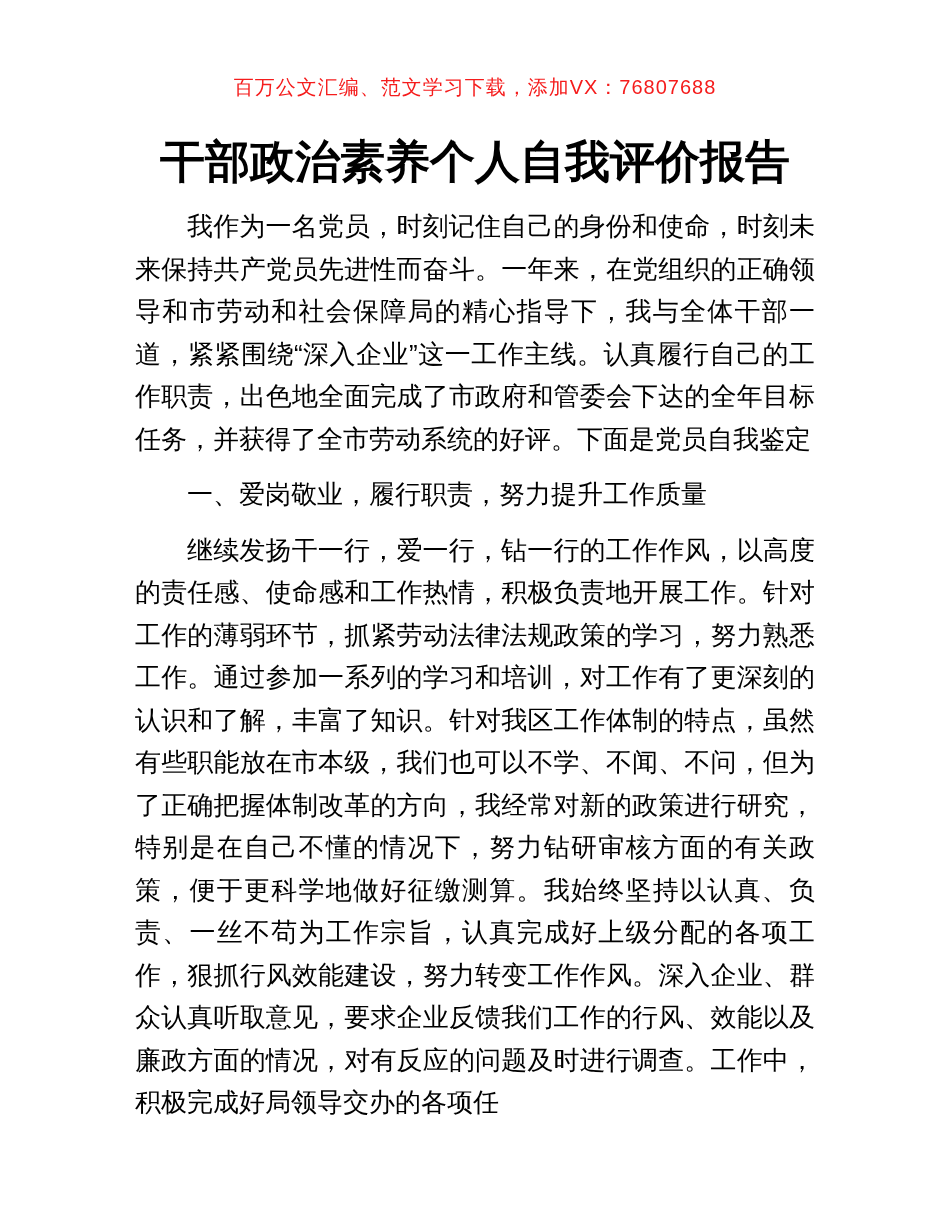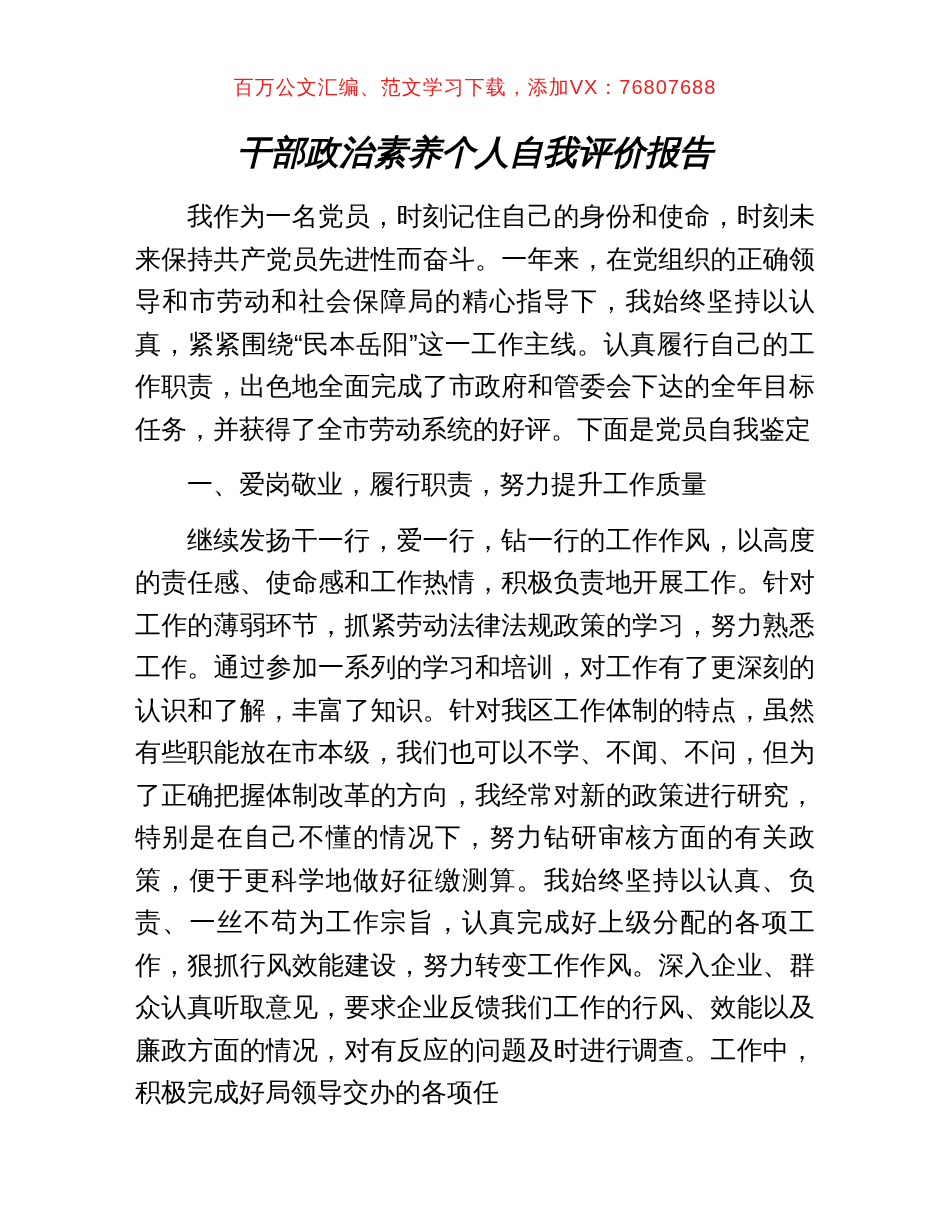--- a/index.html
+++ b/index.html
@@ -19,28 +19,27 @@
   .notice {
     margin: 72px auto 0 auto;
     width: 680px;
     text-align: center;
     font-size: 20px;
     line-height: 30px;
     color: #f51c1c;
     letter-spacing: 1px;
   }
   .doc-title {
-    margin: 26px auto 0 auto;
+    margin: 36px auto 0 auto;
     width: 760px;
     text-align: center;
-    font-size: 34px;
+    font-size: 45px;
     line-height: 48px;
     font-weight: 700;
     color: #000000;
-    font-style: italic;
   }
   .content {
     width: 680px;
     margin: 19px auto 0 auto;
   }
   .para {
     margin: 0 0 13px 0;
     font-size: 26px;
     line-height: 42.5px;
     text-align: justify;
@@ -61,21 +60,21 @@
 <body>
 
 <div class="page">
 
   <div class="notice">百万公文汇编、范文学习下载，添加VX：76807688</div>
 
   <div class="doc-title">干部政治素养个人自我评价报告</div>
 
   <div class="content">
 
-    <div class="para">我作为一名党员，时刻记住自己的身份和使命，时刻未来保持共产党员先进性而奋斗。一年来，在党组织的正确领导和市劳动和社会保障局的精心指导下，我始终坚持以认真，紧紧围绕“民本岳阳”这一工作主线。认真履行自己的工作职责，出色地全面完成了市政府和管委会下达的全年目标任务，并获得了全市劳动系统的好评。下面是党员自我鉴定</div>
+    <div class="para">我作为一名党员，时刻记住自己的身份和使命，时刻未来保持共产党员先进性而奋斗。一年来，在党组织的正确领导和市劳动和社会保障局的精心指导下，我与全体干部一道，紧紧围绕“深入企业”这一工作主线。认真履行自己的工作职责，出色地全面完成了市政府和管委会下达的全年目标任务，并获得了全市劳动系统的好评。下面是党员自我鉴定</div>
 
     <div class="section-heading">一、爱岗敬业，履行职责，努力提升工作质量</div>
 
     <div class="para">继续发扬干一行，爱一行，钻一行的工作作风，以高度的责任感、使命感和工作热情，积极负责地开展工作。针对工作的薄弱环节，抓紧劳动法律法规政策的学习，努力熟悉工作。通过参加一系列的学习和培训，对工作有了更深刻的认识和了解，丰富了知识。针对我区工作体制的特点，虽然有些职能放在市本级，我们也可以不学、不闻、不问，但为了正确把握体制改革的方向，我经常对新的政策进行研究，特别是在自己不懂的情况下，努力钻研审核方面的有关政策，便于更科学地做好征缴测算。我始终坚持以认真、负责、一丝不苟为工作宗旨，认真完成好上级分配的各项工作，狠抓行风效能建设，努力转变工作作风。深入企业、群众认真听取意见，要求企业反馈我们工作的行风、效能以及廉政方面的情况，对有反应的问题及时进行调查。工作中，积极完成好局领导交办的各项任</div>
 
   </div>
 
 </div>
 
 </body></html>

